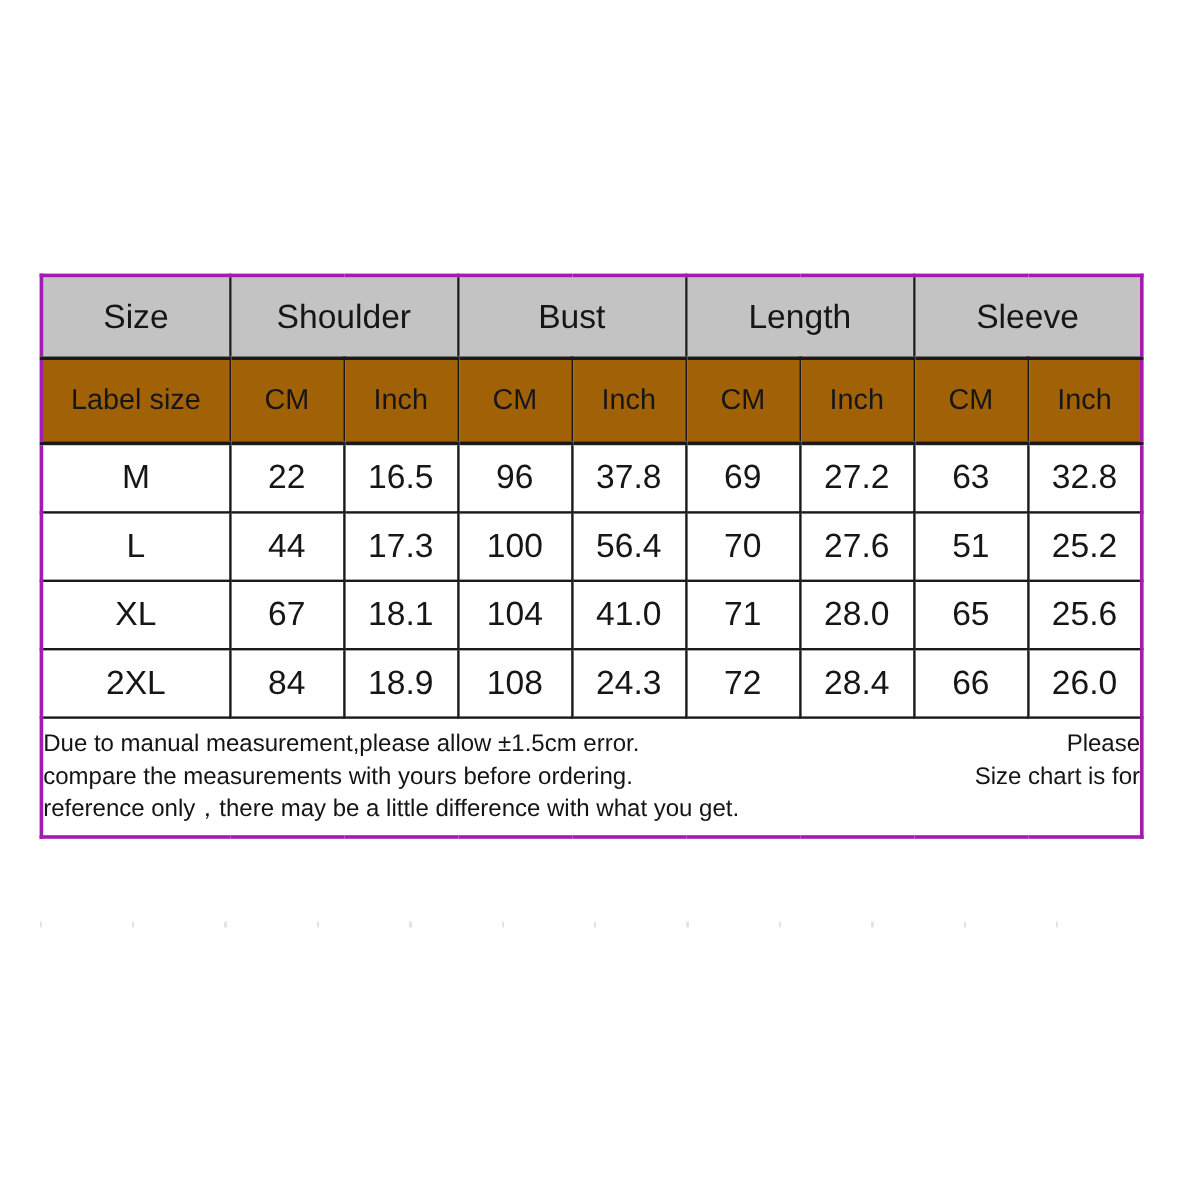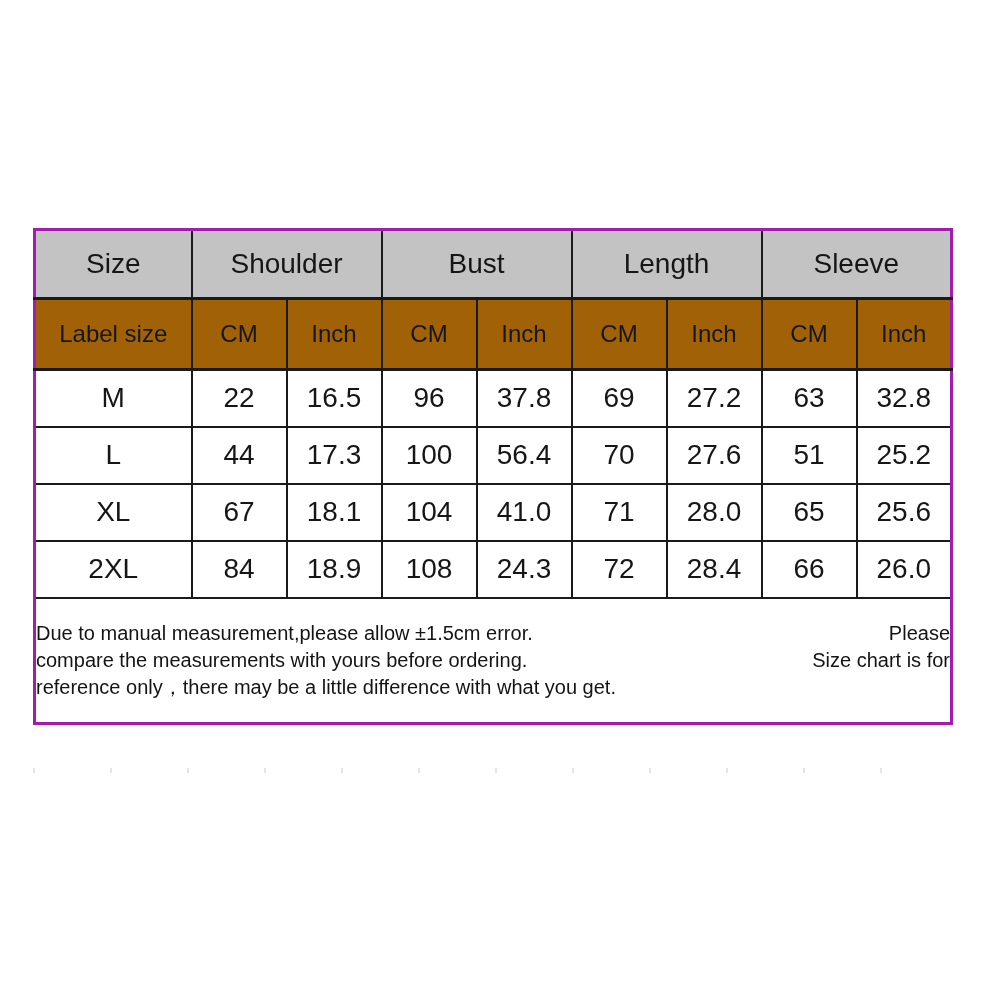--- a/index.html
+++ b/index.html
@@ -45,21 +45,21 @@
     background: #a16207;
     font-size: 24px;
     border-bottom-width: 3px;
     margin-left: 12px;
   }
   tr.data-row { height: 57px; }
   tr.data-row td {
     background: #ffffff;
     font-size: 28px;
   }
-  tr.note-row { height: 126px; }
+  tr.note-row { height: 100px; }
   td.note-cell {
     background: #ffffff;
     text-align: left;
     vertical-align: top;
     padding: 10px 15px 8px 4px;
     font-size: 20px;
     line-height: 27px;
     color: #141414;
   }
   .note-line {

